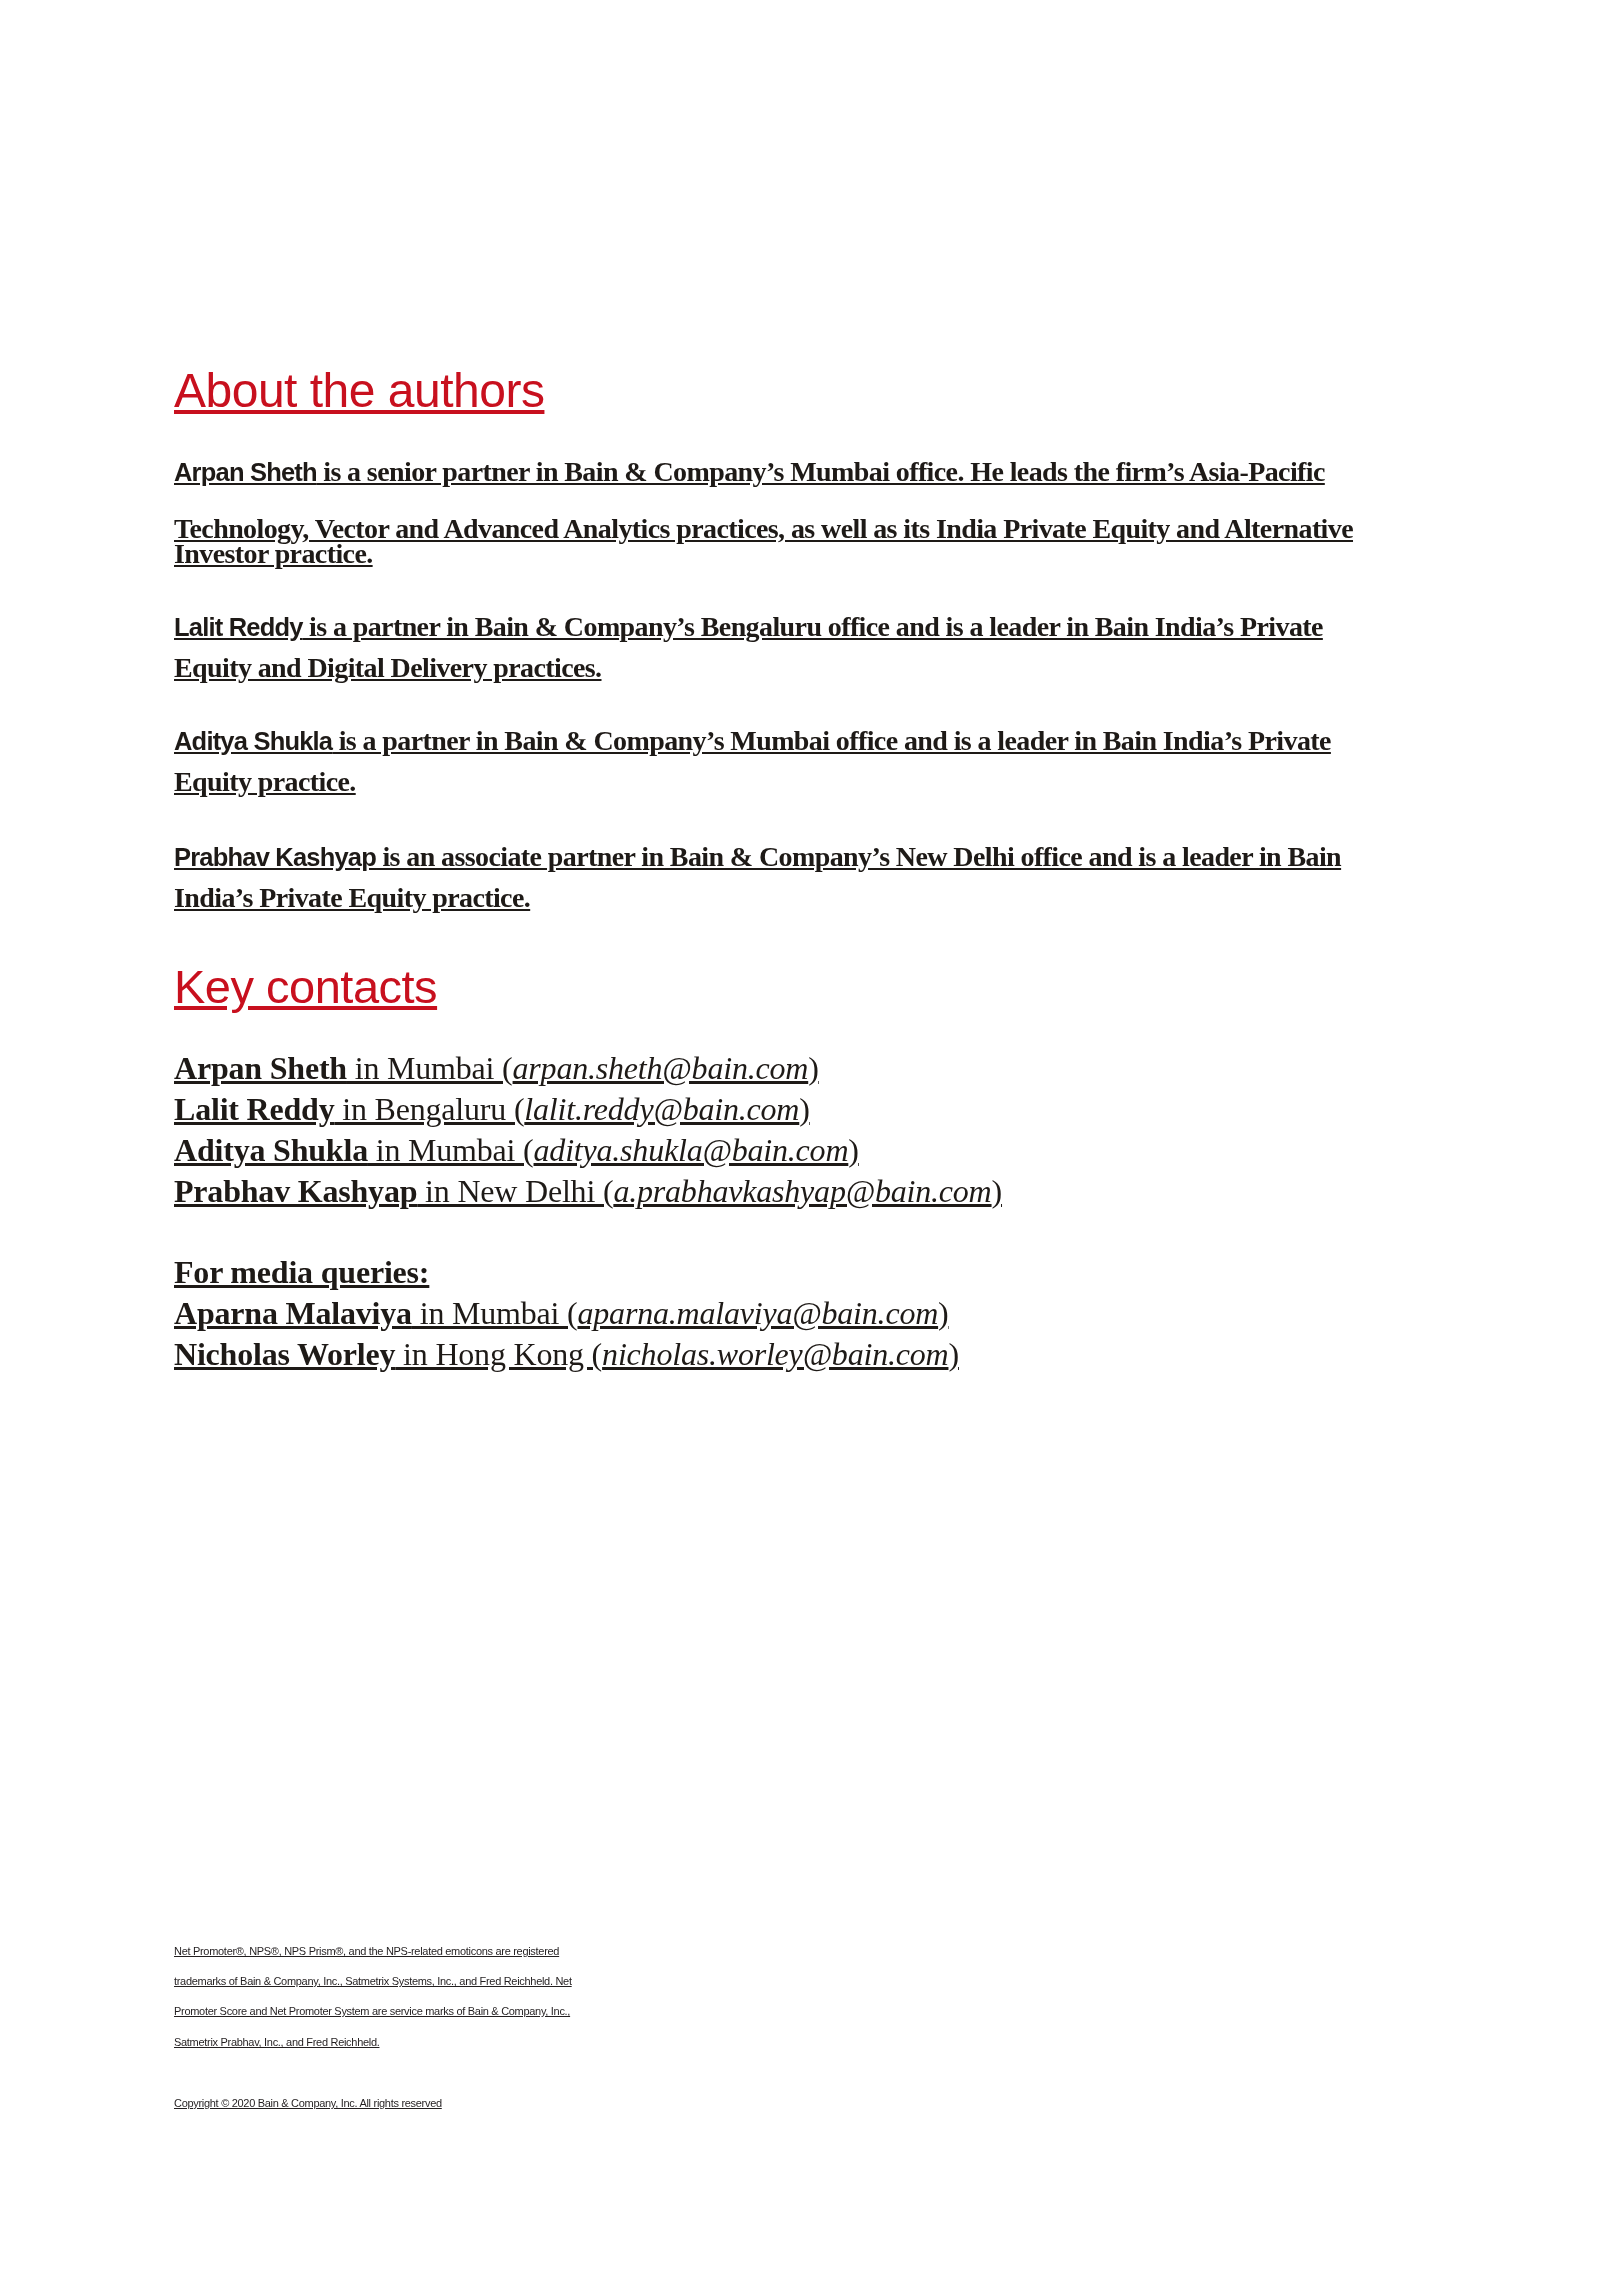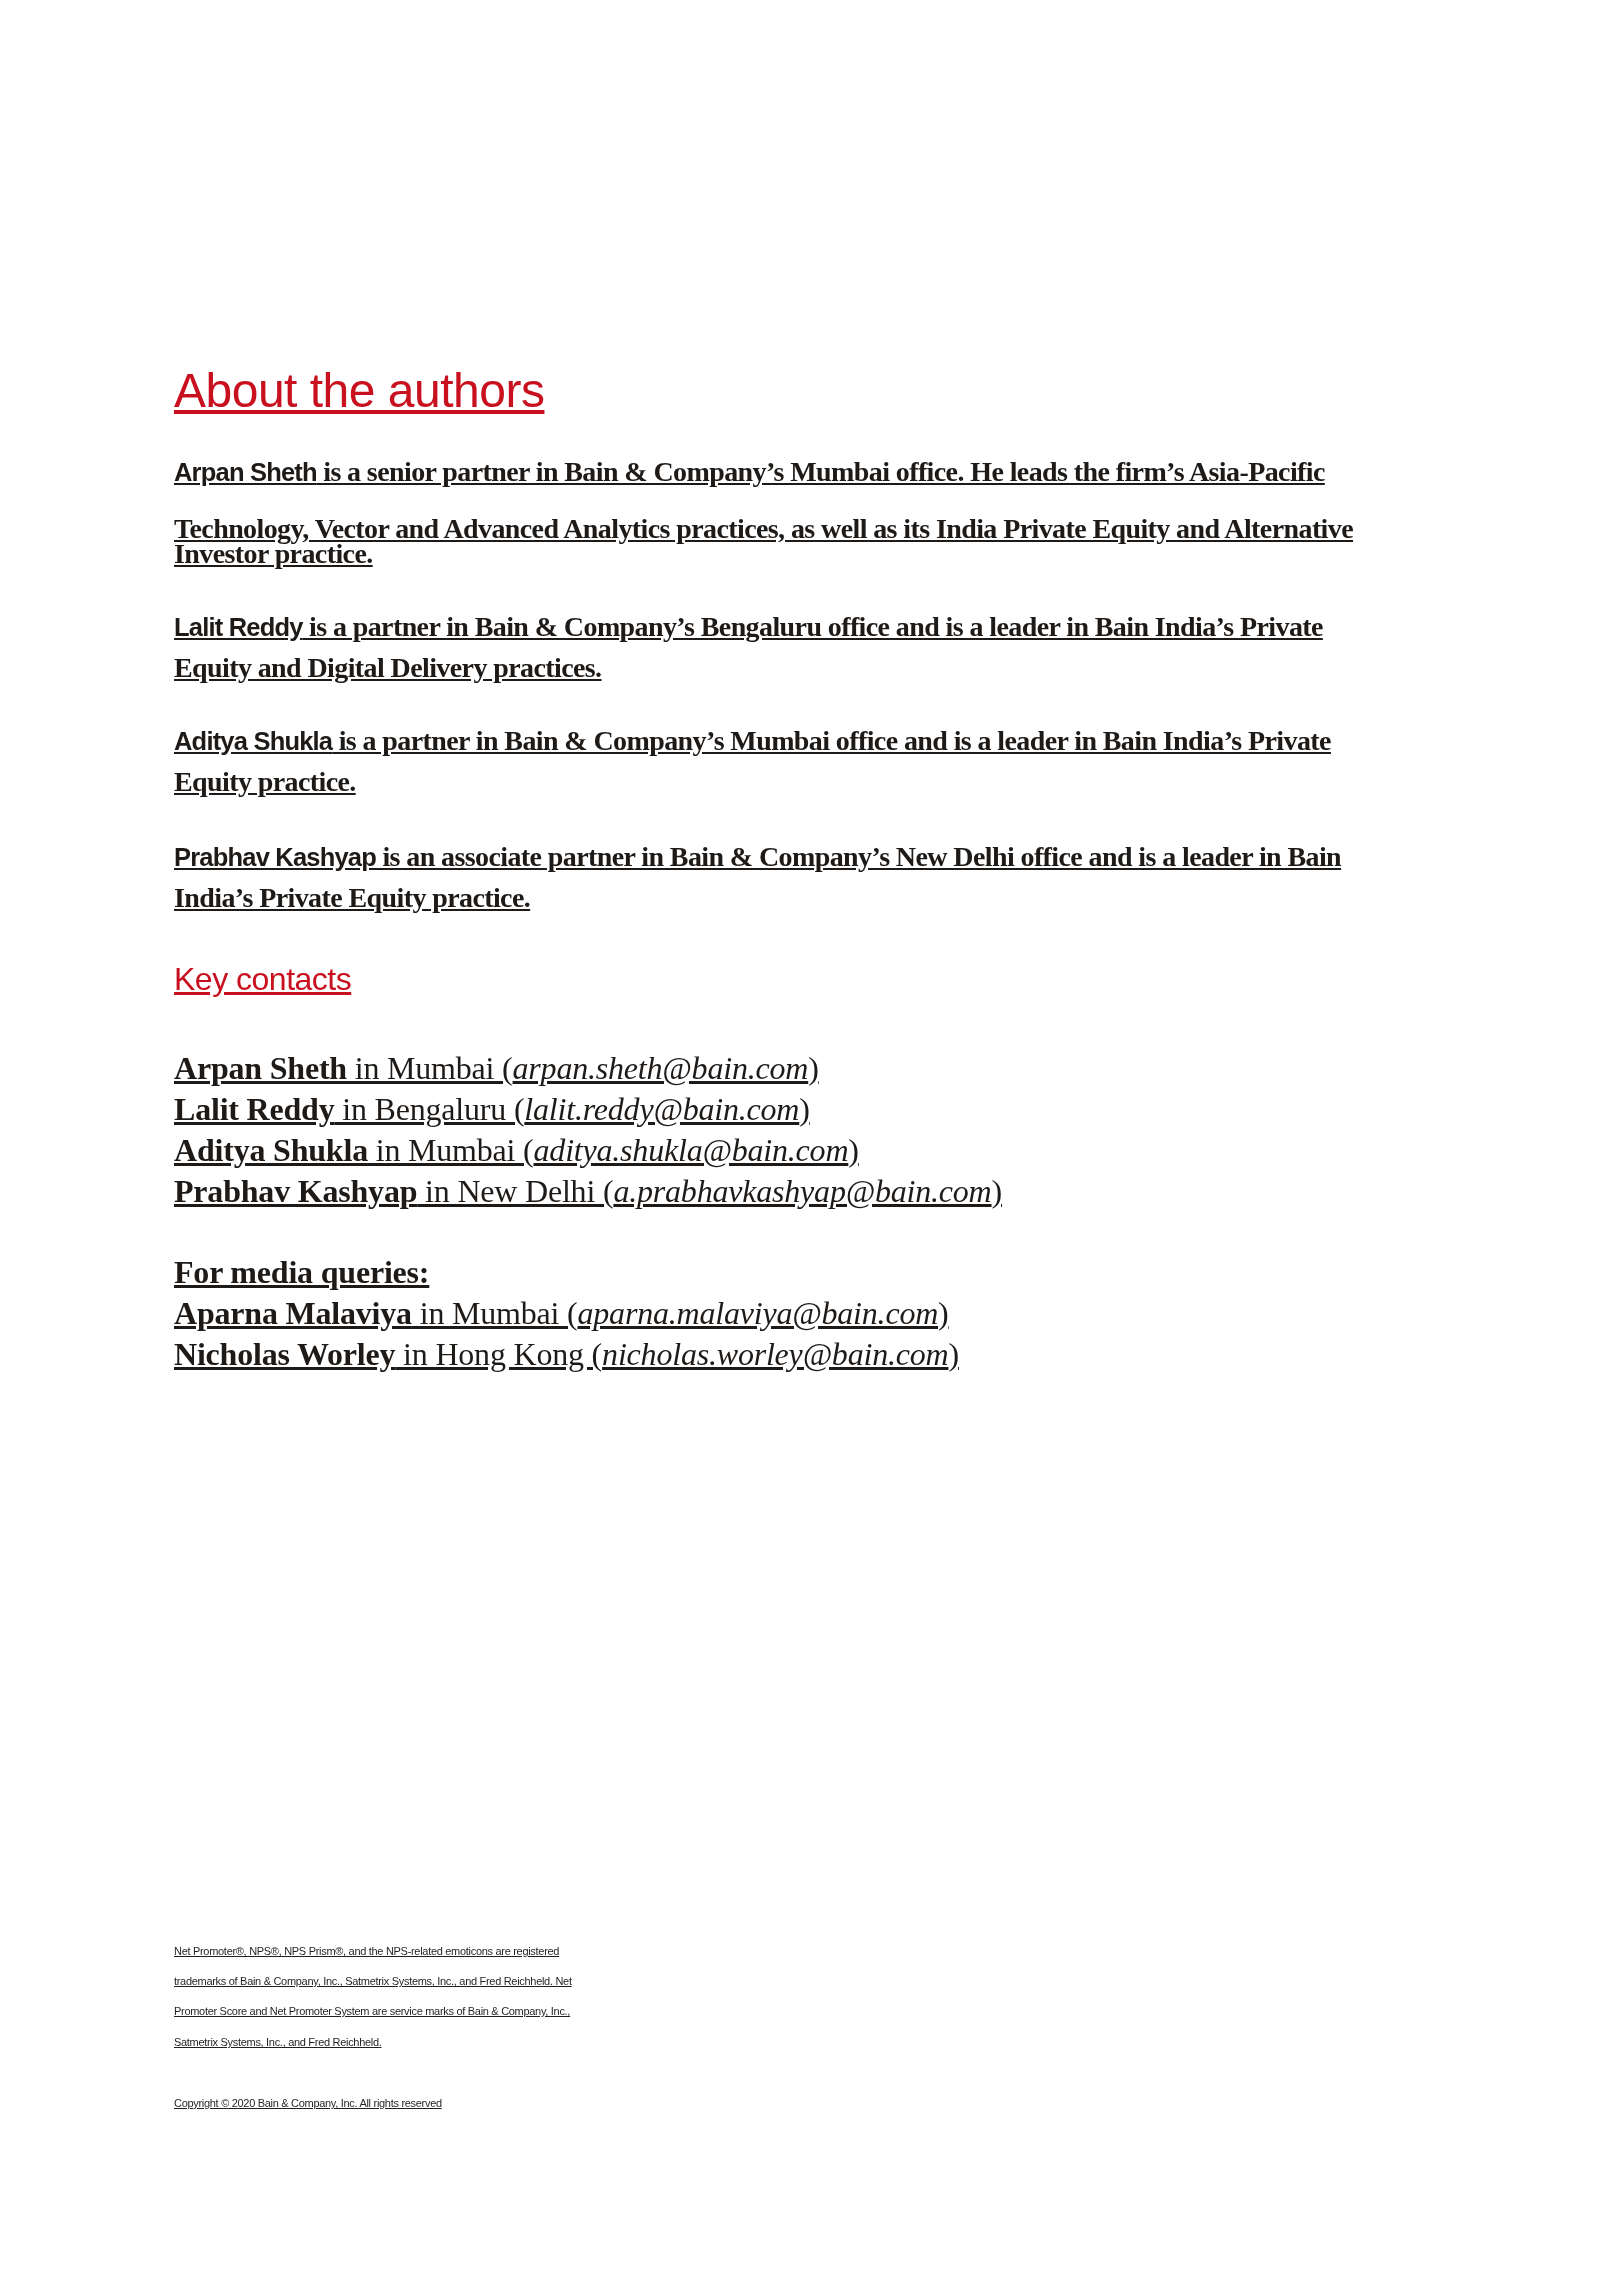--- a/index.html
+++ b/index.html
@@ -1,18 +1,18 @@
 <!DOCTYPE html>
 <html><head>
 <meta charset="utf-8">
 <style>
   html, body { margin:0; padding:0; background:#ffffff; }
   body { width:1621px; height:2293px; position:relative; overflow:hidden; color:#1a1a1a; }
   .abs { position:absolute; left:174px; white-space:nowrap;text-decoration:underline; }
-  .heading { font-family:"Liberation Sans", sans-serif; font-weight:normal; font-size:32px; color:#c8101e; letter-spacing:-0.5px; line-height:1; }
+  .heading { font-family:"Liberation Sans", sans-serif; font-weight:normal; font-size:47px; color:#c8101e; letter-spacing:-0.5px; line-height:1; }
   .bio-line { font-family:"Liberation Serif", serif; font-weight:bold; font-size:28px; letter-spacing:-0.6px; line-height:1; color:#1e1a17; }
   .bio-name { font-family:"Liberation Sans", sans-serif; font-weight:bold; font-size:25.5px; letter-spacing:-0.8px; }
   .contact-line { font-family:"Liberation Serif", serif; font-size:32px; line-height:1; color:#1e1a17; letter-spacing:-0.2px; }
   .contact-line b { font-weight:bold; }
   .contact-line i { font-style:italic; }
   .fn-line { font-family:"Liberation Sans", sans-serif; font-size:11px; line-height:1; color:#231f20; letter-spacing:-0.3px; }
 </style>
 </head>
 <body>
 
@@ -51,16 +51,16 @@
 <div>
   <div class="abs contact-line" style="top:1256px;"><b>For media queries:</b></div>
   <div class="abs contact-line" style="top:1297px;"><b>Aparna Malaviya</b><span> in Mumbai (</span><i>aparna.malaviya@bain.com</i><span>)</span></div>
   <div class="abs contact-line" style="top:1338px;"><b>Nicholas Worley</b><span> in Hong Kong (</span><i>nicholas.worley@bain.com</i><span>)</span></div>
 </div>
 
 <div>
   <div class="abs fn-line" style="top:1946px;">Net Promoter®, NPS®, NPS Prism®, and the NPS-related emoticons are registered</div>
   <div class="abs fn-line" style="top:1976px;">trademarks of Bain &amp; Company, Inc., Satmetrix Systems, Inc., and Fred Reichheld. Net</div>
   <div class="abs fn-line" style="top:2006px;">Promoter Score  and Net Promoter System  are service marks of Bain &amp; Company, Inc.,</div>
-  <div class="abs fn-line" style="top:2037px;">Satmetrix Systems, Inc., and Fred Reichheld.</div>
+  <div class="abs fn-line" style="top:2037px;">Satmetrix Prabhav, Inc., and Fred Reichheld.</div>
 </div>
 <div class="abs fn-line" style="top:2098px;">Copyright © 2020 Bain &amp; Company, Inc. All rights reserved</div>
 
 
 </body></html>

